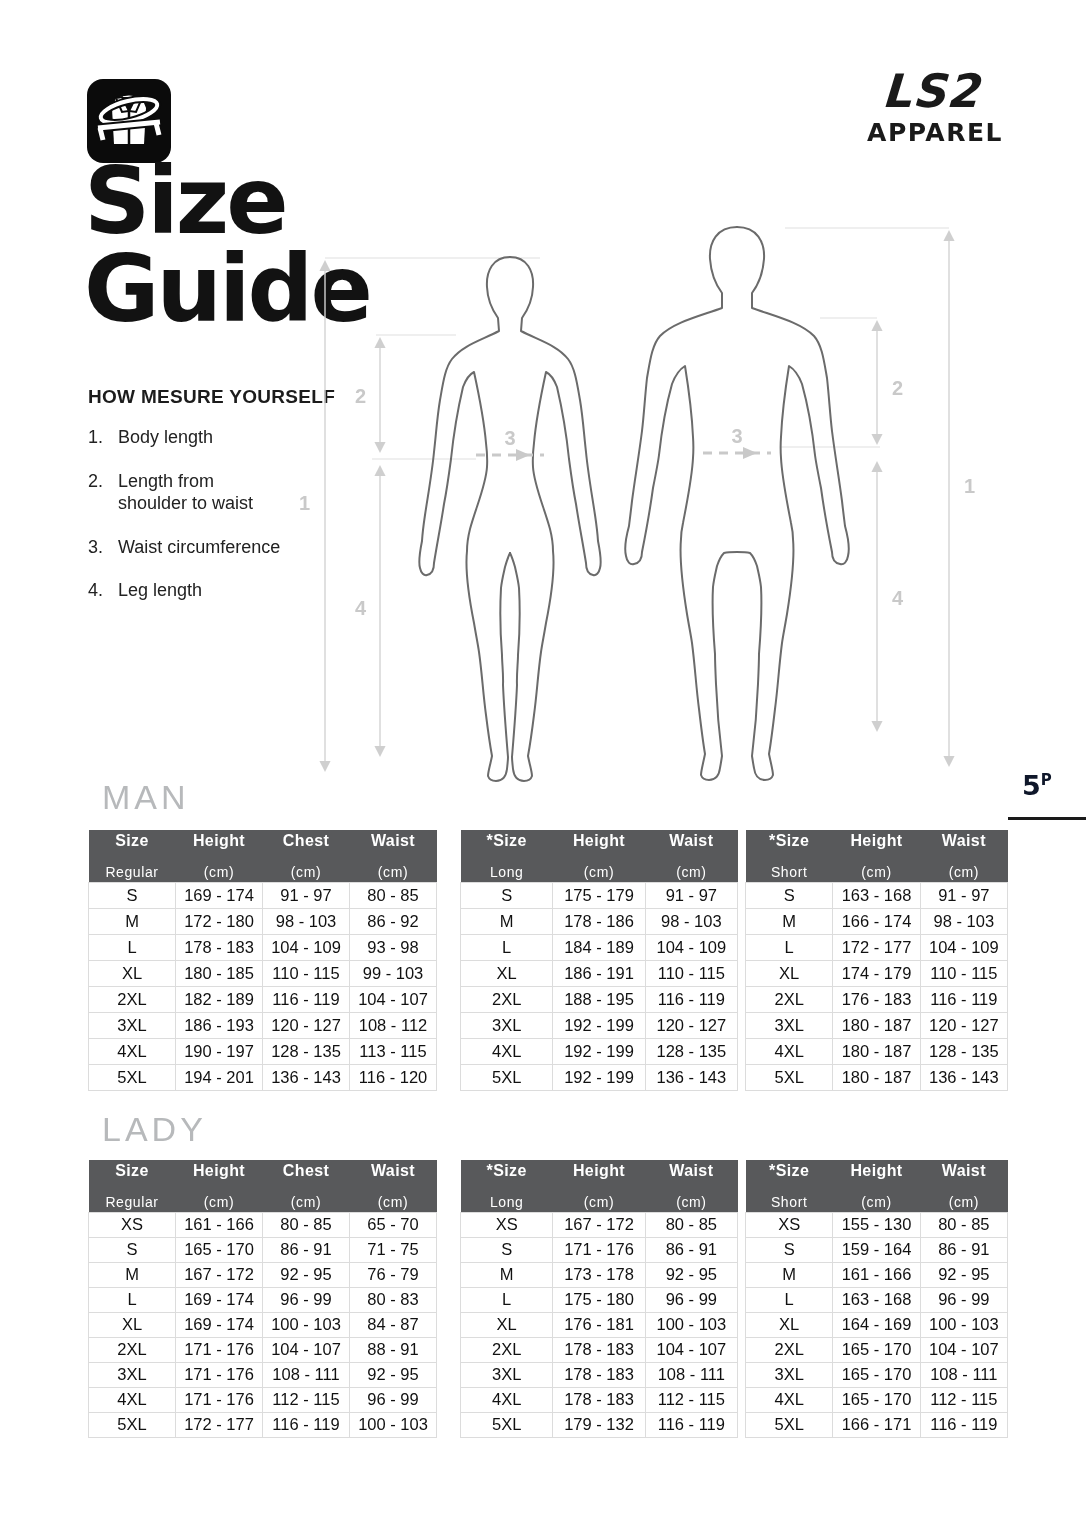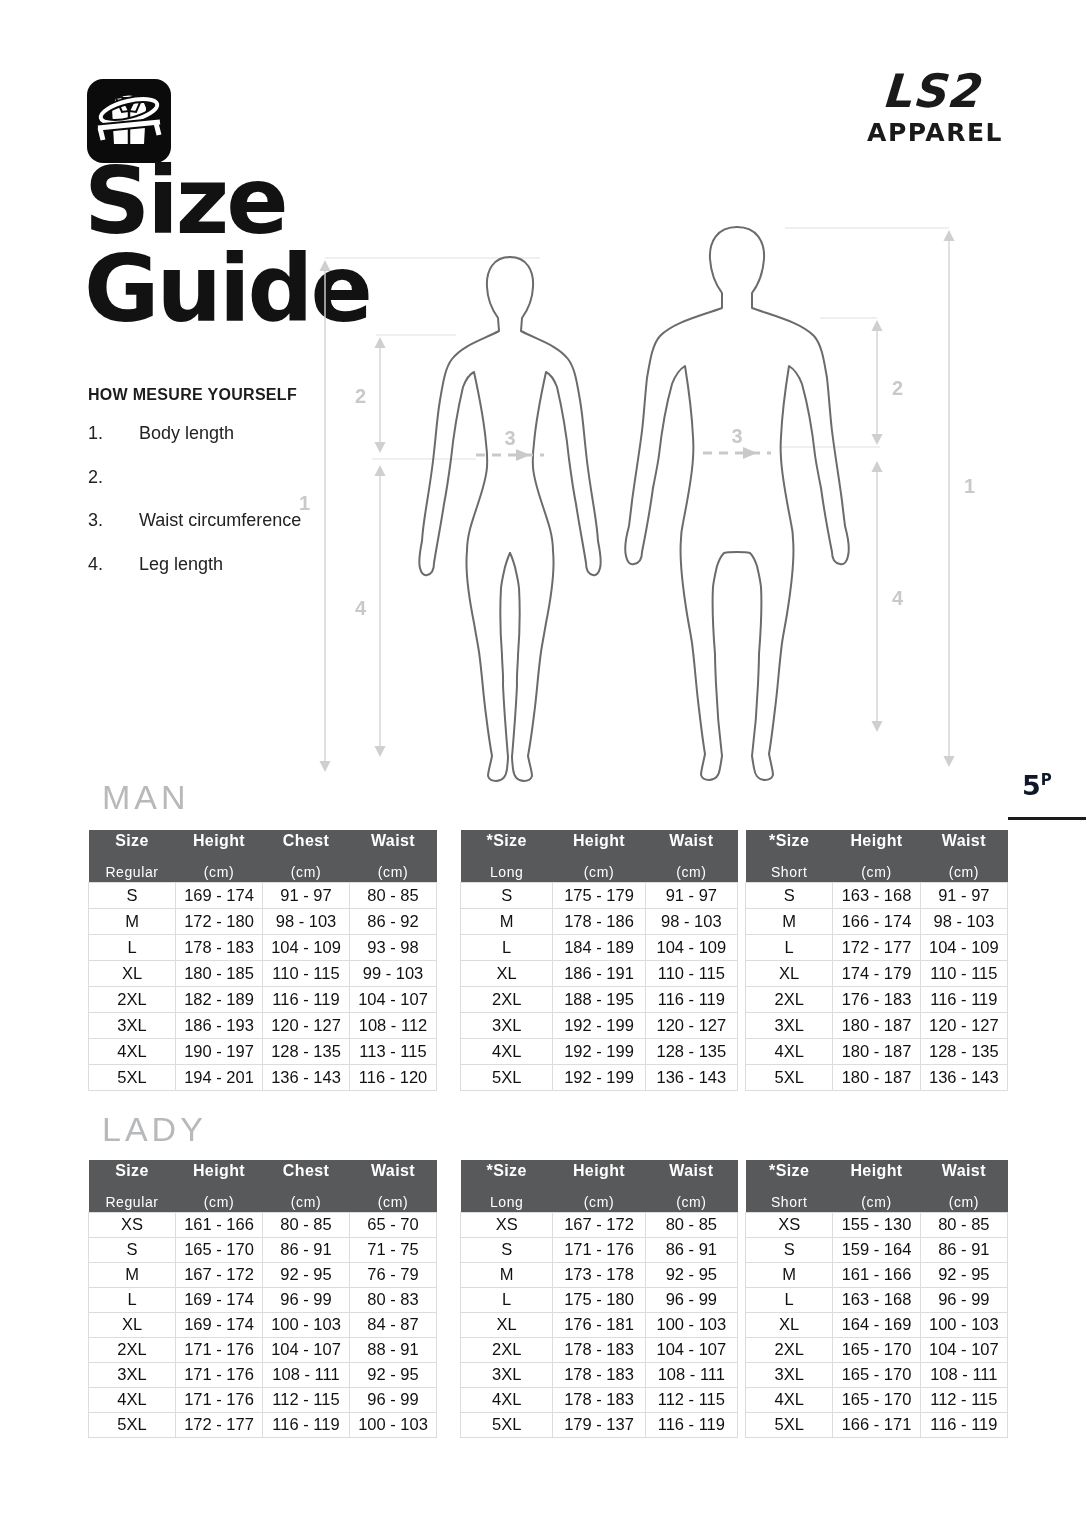--- a/index.html
+++ b/index.html
@@ -13,24 +13,24 @@
   .logo-main{font-family:"DejaVu Sans",sans-serif;font-weight:800;font-style:italic;
              font-size:46px;letter-spacing:1px;transform:skewX(-6deg);line-height:1;}
   .logo-sub{font-family:"DejaVu Sans",sans-serif;font-weight:700;font-size:25px;letter-spacing:1.5px;margin-top:4px;}
 
   .page-title{position:absolute;left:84px;top:158px;color:#121212;
               font-family:"DejaVu Sans",sans-serif;font-weight:800;
               font-size:92px;line-height:.96;letter-spacing:-3px;}
 
   
   .instructions{position:absolute;left:88px;top:386px;width:250px;color:#1c1c1c;}
-  .instructions h3{margin:0 0 18px 0;font-size:16px;font-weight:700;letter-spacing:.3px;}
+  .instructions h3{margin:0 0 18px 0;font-size:19px;font-weight:700;letter-spacing:.3px;}
   .instr-item{display:flex;margin-bottom:21px;font-size:18px;line-height:1.25;color:#222;}
   .instr-num{width:30px;flex:0 0 30px;}
-  .instr-text{width:170px;margin-left:21px;}
+  .instr-text{width:170px;}
 
   
   .diagram{position:absolute;left:280px;top:215px;}
   .fig{stroke:#6b6b6b;stroke-width:2;fill:none;stroke-linecap:round;stroke-linejoin:round;}
   .mline{stroke:#d3d3d3;stroke-width:1.4;}
   .tick{stroke:#e0e0e0;stroke-width:1.2;}
   .dash{stroke:#c9c9c9;stroke-width:3;stroke-dasharray:9 7;}
   .mlabel{fill:#c9c9c9;font-family:"Liberation Sans",sans-serif;font-size:20px;font-weight:700;}
 
   
@@ -99,20 +99,21 @@
   </div>
 
   <div class="instructions">
     <h3>HOW MESURE YOURSELF</h3>
     <div class="instr-item">
       <span class="instr-num">1.</span>
       <span class="instr-text">Body length</span>
     </div>
     <div class="instr-item">
       <span class="instr-num">2.</span>
+      <span class="instr-text">Length from shoulder to waist</span>
     </div>
     <div class="instr-item">
       <span class="instr-num">3.</span>
       <span class="instr-text">Waist circumference</span>
     </div>
     <div class="instr-item">
       <span class="instr-num">4.</span>
       <span class="instr-text">Leg length</span>
     </div>
   </div>
@@ -532,21 +533,21 @@
             <td>178 - 183</td>
             <td>108 - 111</td>
           </tr>
           <tr>
             <td>4XL</td>
             <td>178 - 183</td>
             <td>112 - 115</td>
           </tr>
           <tr>
             <td>5XL</td>
-            <td>179 - 137</td>
+            <td>179 - 132</td>
             <td>116 - 119</td>
           </tr>
         </tbody>
       </table>
     </div>
   <div class="size-table t3 rows-lady" style="left:745px;top:1160px;width:263px">
       <table>
         <thead>
           <tr>
             <th>

